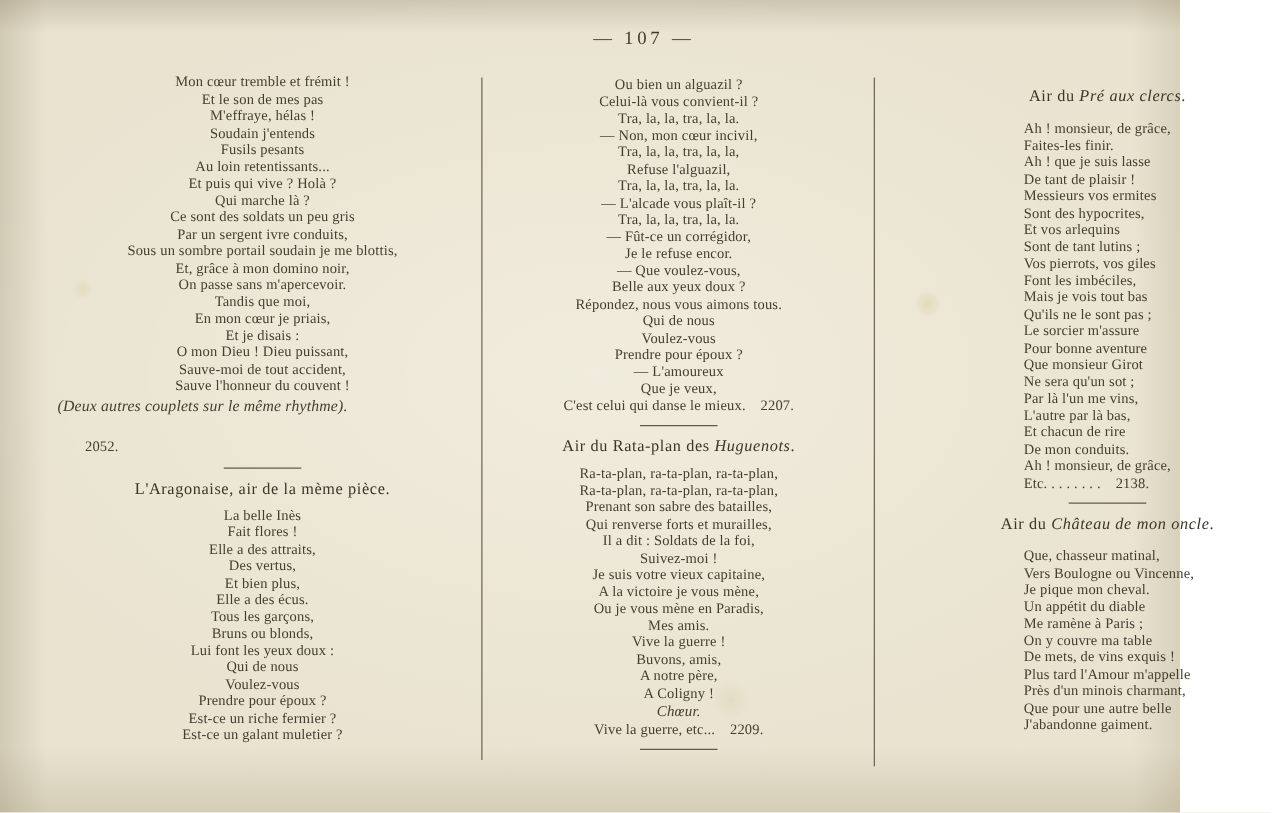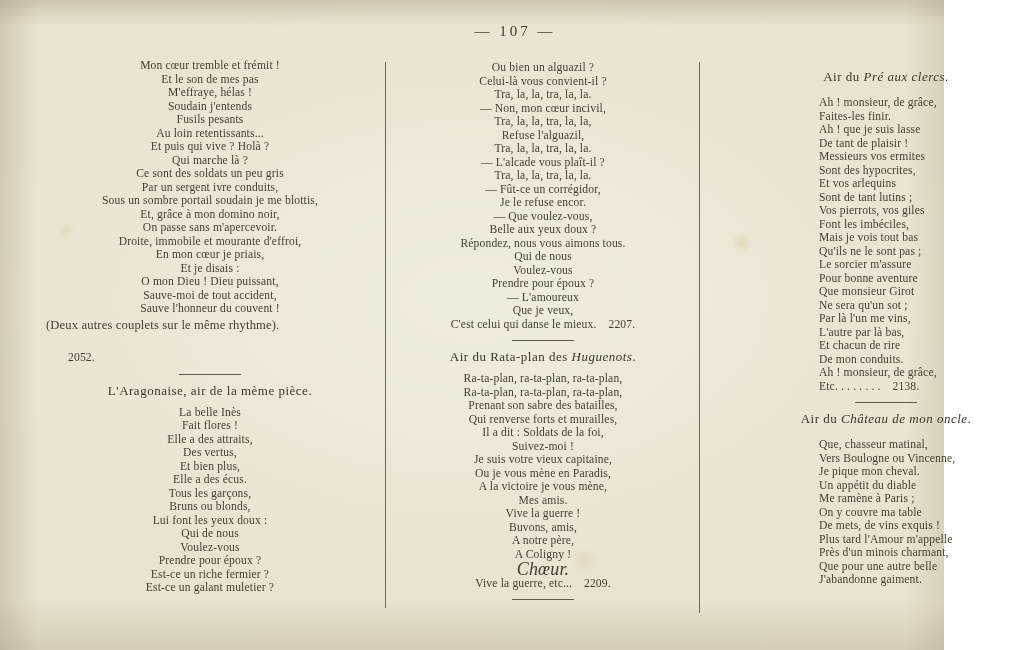--- a/index.html
+++ b/index.html
@@ -31,27 +31,27 @@
   .verse.center .line{text-align:center;}
   .verse.left{padding-left:86px;}
   .verse.left .line{text-align:left;}
   .line{white-space:pre-wrap;}
   .title{
     text-align:center;font-size:13px;line-height:16px;
     letter-spacing:0.5px;margin:3px 0 7px 0;color:#3b362a;
   }
   .col3 .title{margin-bottom:11px;}
   .title .it{font-style:italic;}
-  .note{font-size:12.6px;line-height:15px;margin:2px 0 0 4px;white-space:pre-wrap;}
+  .note{font-style:italic;font-size:12.6px;line-height:15px;margin:2px 0 0 4px;white-space:pre-wrap;}
   .refnum{font-size:11.6px;line-height:14px;margin:18px 0 0 26px;}
   .rule{
     width:62px;height:0;border-top:1.7px solid rgba(72,66,52,0.85);
     margin:9px auto 8px auto;
   }
-  .choeur{font-style:italic;text-align:center;font-size:18px;line-height:13.5px;}
+  .choeur{font-style:italic;text-align:center;font-size:12px;line-height:13.5px;}
   .vdivider{
     position:absolute;width:1px;background:rgba(70,63,48,0.75);
   }
   .vd1{left:385px;top:62px;height:546px;}
   .vd2{left:699px;top:62px;height:551px;}
 </style>
 </head>
 <body>
 
 <div class="sheet">
@@ -66,21 +66,21 @@
         <div class="line">Soudain j'entends</div>
         <div class="line">Fusils pesants</div>
         <div class="line">Au loin retentissants...</div>
         <div class="line">Et puis qui vive ? Holà ?</div>
         <div class="line">Qui marche là ?</div>
         <div class="line">Ce sont des soldats un peu gris</div>
         <div class="line">Par un sergent ivre conduits,</div>
         <div class="line">Sous un sombre portail soudain je me blottis,</div>
         <div class="line">Et, grâce à mon domino noir,</div>
         <div class="line">On passe sans m'apercevoir.</div>
-        <div class="line">Droite, immobile et mourante d'effroi,</div>
+        <div class="line">Tandis que moi,</div>
         <div class="line">En mon cœur je priais,</div>
         <div class="line">Et je disais :</div>
         <div class="line">O mon Dieu ! Dieu puissant,</div>
         <div class="line">Sauve-moi de tout accident,</div>
         <div class="line">Sauve l'honneur du couvent !</div>
       </div>
       <div class="note">(Deux autres couplets sur le même rhythme).</div>
       <div class="refnum">2052.</div>
       <div class="rule"></div>
       <div class="title"><span>L'Aragonaise, air de la mème pièce.</span></div>
@@ -127,22 +127,22 @@
       <div class="rule"></div>
       <div class="title"><span>Air du Rata-plan des </span><span class="it">Huguenots</span><span>.</span></div>
       <div class="verse center">
         <div class="line">Ra-ta-plan, ra-ta-plan, ra-ta-plan,</div>
         <div class="line">Ra-ta-plan, ra-ta-plan, ra-ta-plan,</div>
         <div class="line">Prenant son sabre des batailles,</div>
         <div class="line">Qui renverse forts et murailles,</div>
         <div class="line">Il a dit : Soldats de la foi,</div>
         <div class="line">Suivez-moi !</div>
         <div class="line">Je suis votre vieux capitaine,</div>
+        <div class="line">A la victoire je vous mène,</div>
         <div class="line">Ou je vous mène en Paradis,</div>
-        <div class="line">A la victoire je vous mène,</div>
         <div class="line">Mes amis.</div>
         <div class="line">Vive la guerre !</div>
         <div class="line">Buvons, amis,</div>
         <div class="line">A notre père,</div>
         <div class="line">A Coligny !</div>
       </div>
       <div class="choeur">Chœur.</div>
       <div class="verse center">
         <div class="line">Vive la guerre, etc...  2209.</div>
       </div>

